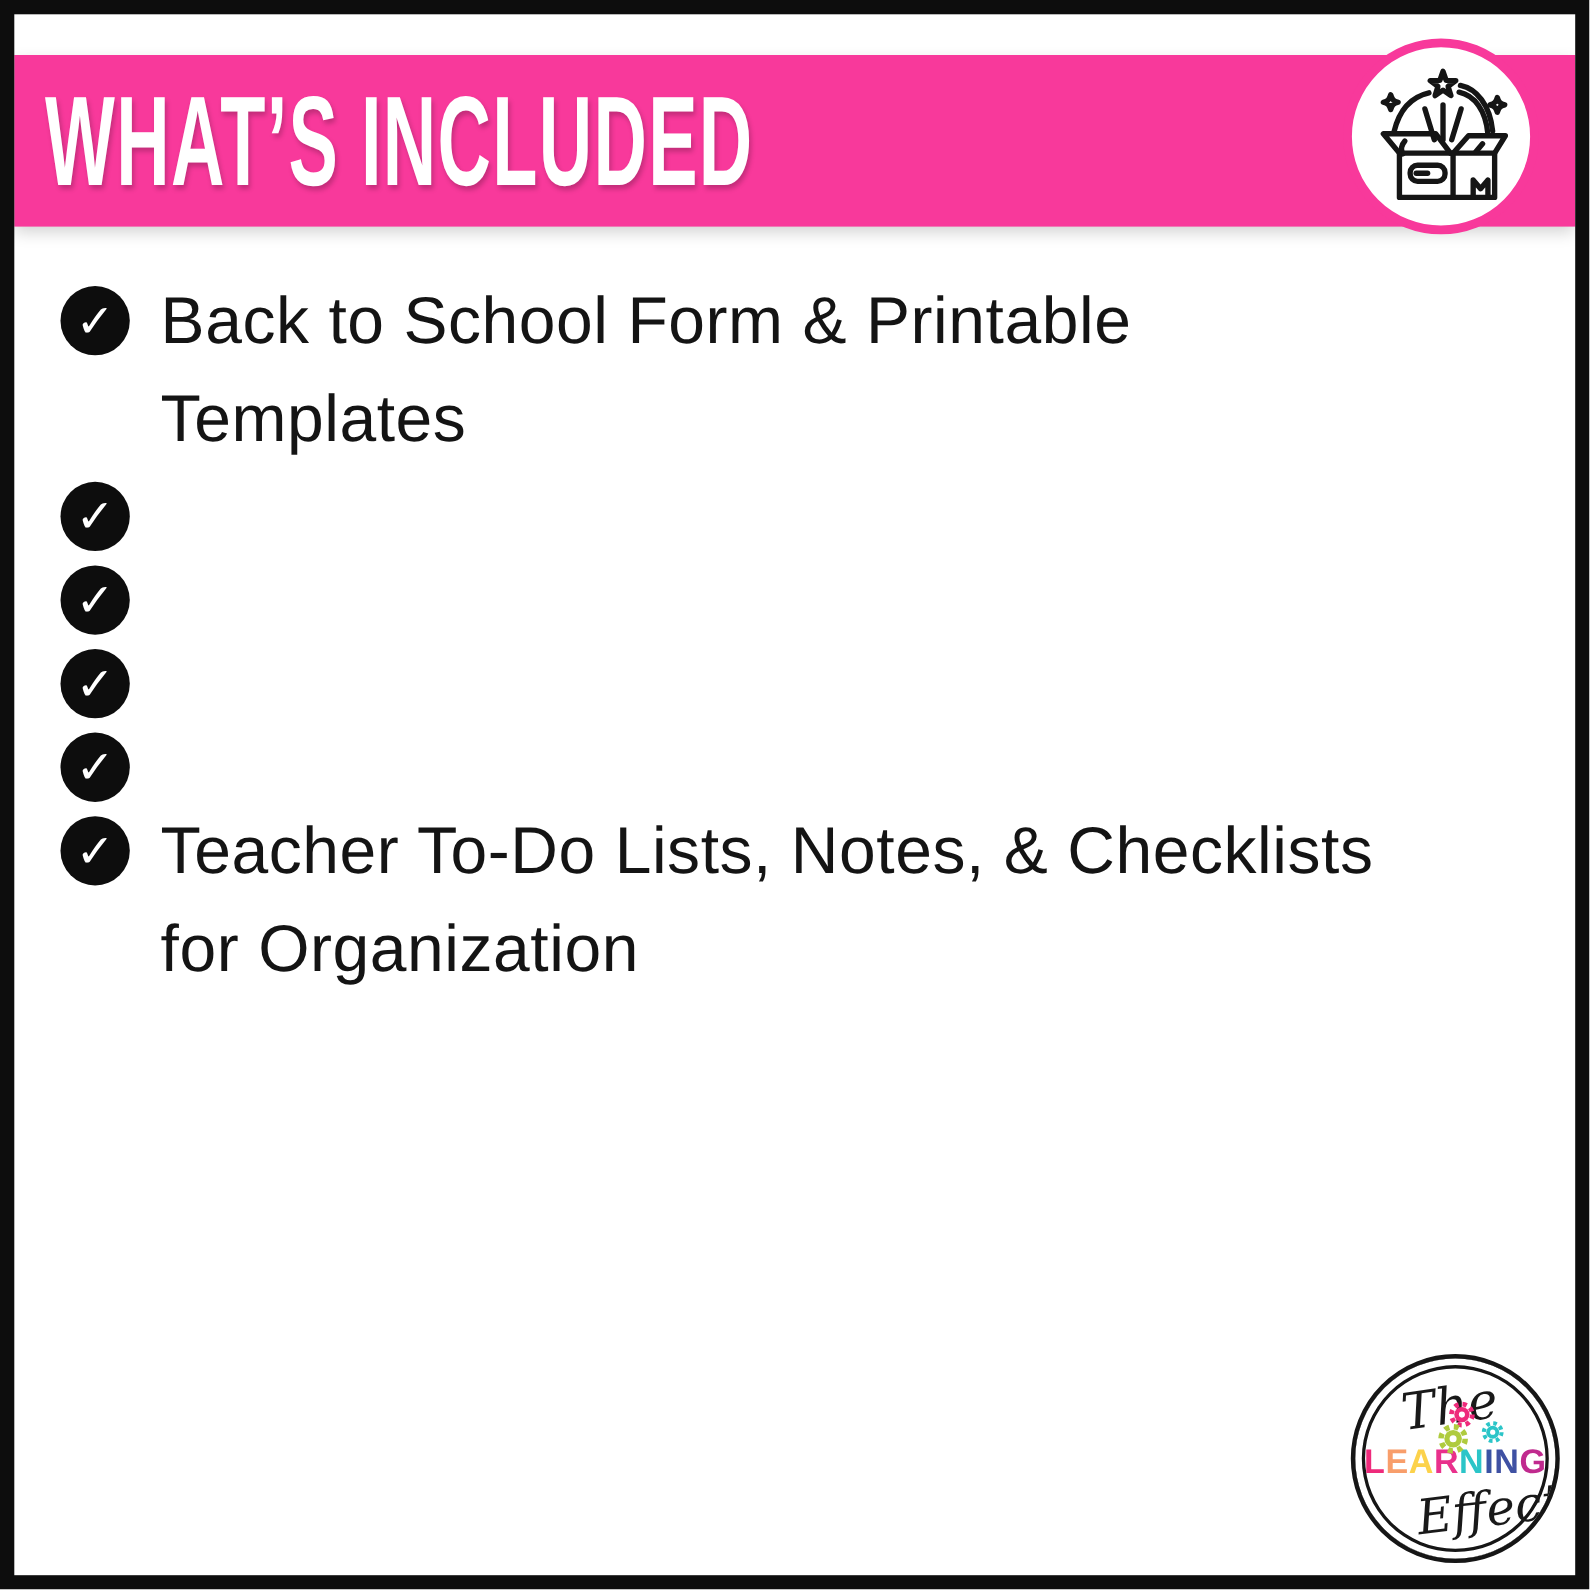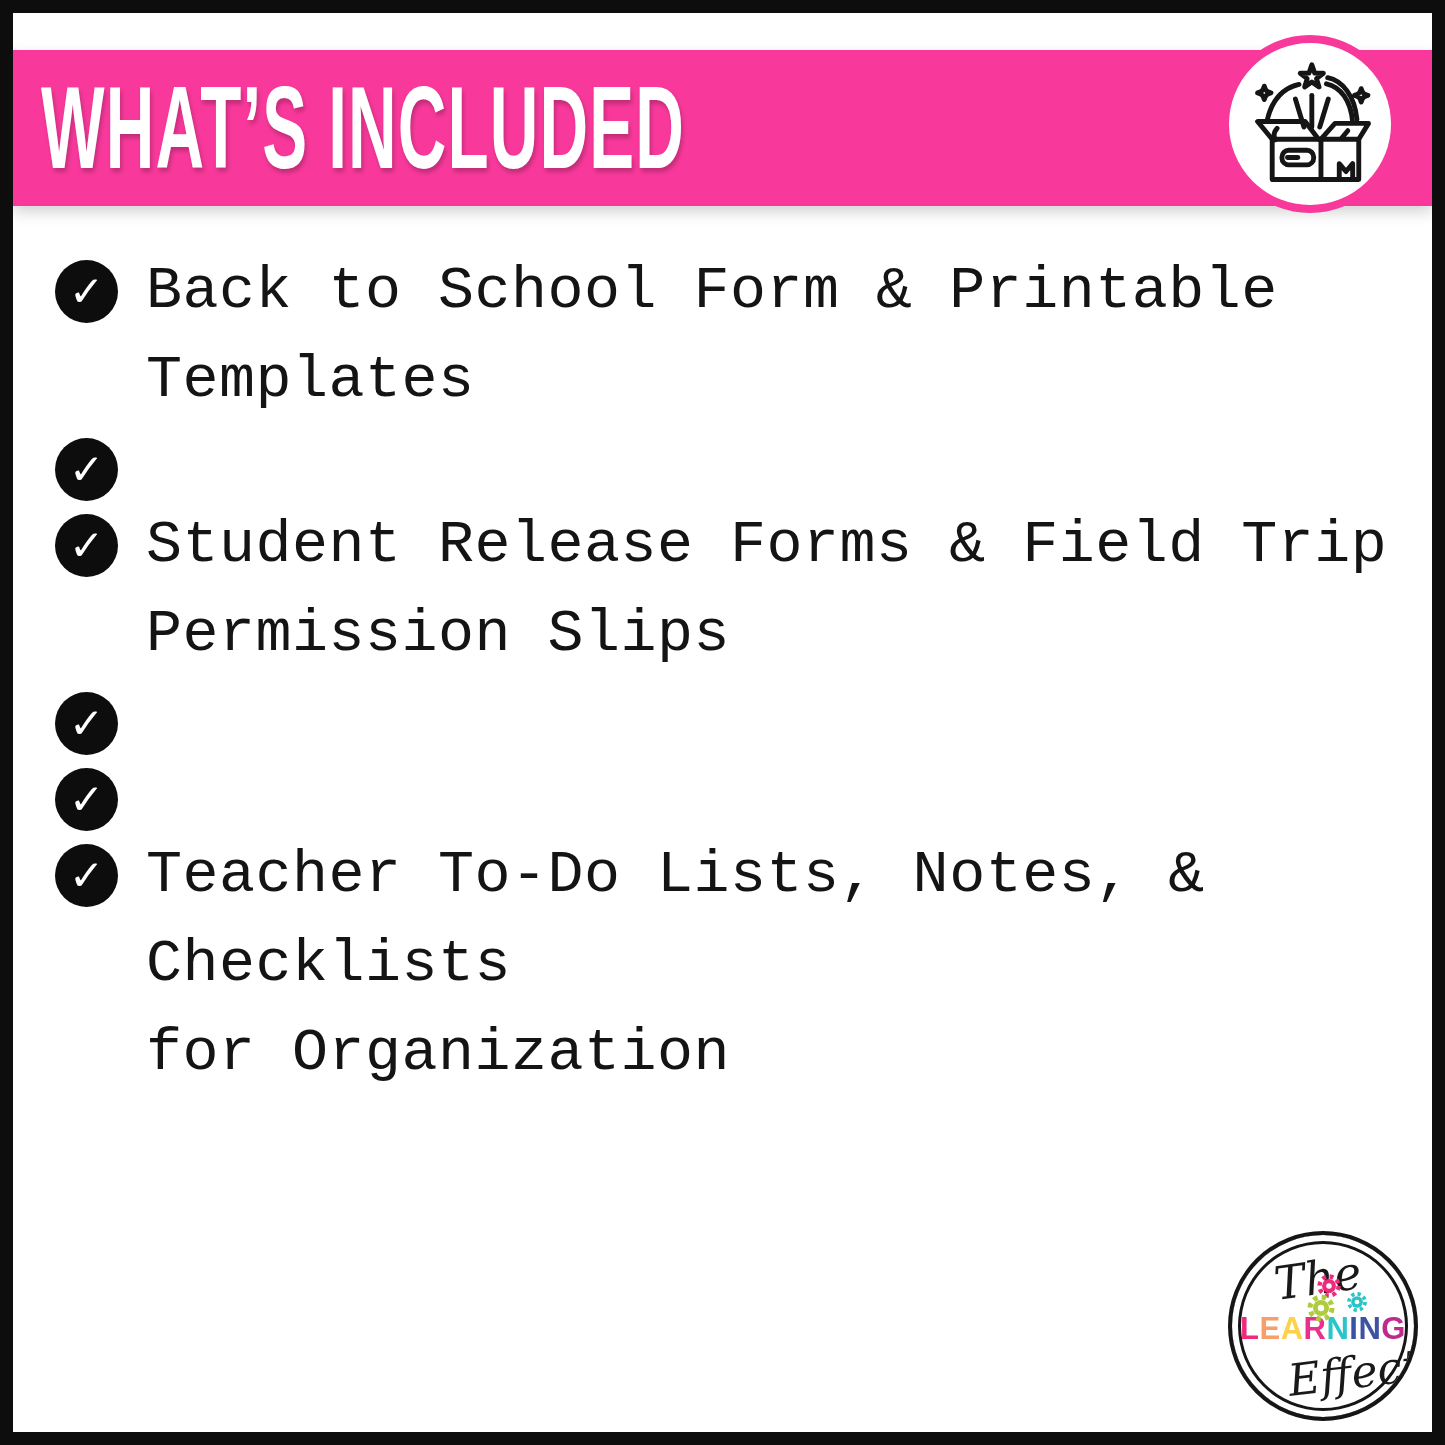--- a/index.html
+++ b/index.html
@@ -69,21 +69,20 @@
     font-family:"DejaVu Sans", sans-serif;
     font-size:42px; font-weight:bold;
     line-height:1;
   }
   .check-text {
     font-size:60px;
     line-height:89px;
     color:var(--text, #141414);
     white-space:pre-line;
     letter-spacing:0.5px;
-    font-family:Liberation Mono, monospace;
   }
 
   
   .logo-badge {
     position:absolute; left:1228px; top:1231px; width:190px; height:190px;
     background:#fff;
     border:4px solid #161616;
     border-radius:50%;
     box-shadow: inset 0 0 0 6px #ffffff, inset 0 0 0 9px #161616;
     z-index:20;
@@ -150,22 +149,20 @@
     <li class="check-item">
       <span class="check-bullet">✓</span>
       <p class="check-text">Back to School Form &amp; Printable
 Templates</p>
     </li>
     <li class="check-item">
       <span class="check-bullet">✓</span>
     </li>
     <li class="check-item">
       <span class="check-bullet">✓</span>
-      <p class="check-text">Student Release Forms &amp; Field Trip
-Permission Slips</p>
     </li>
     <li class="check-item">
       <span class="check-bullet">✓</span>
     </li>
     <li class="check-item">
       <span class="check-bullet">✓</span>
     </li>
     <li class="check-item">
       <span class="check-bullet">✓</span>
       <p class="check-text">Teacher To-Do Lists, Notes, &amp; Checklists

